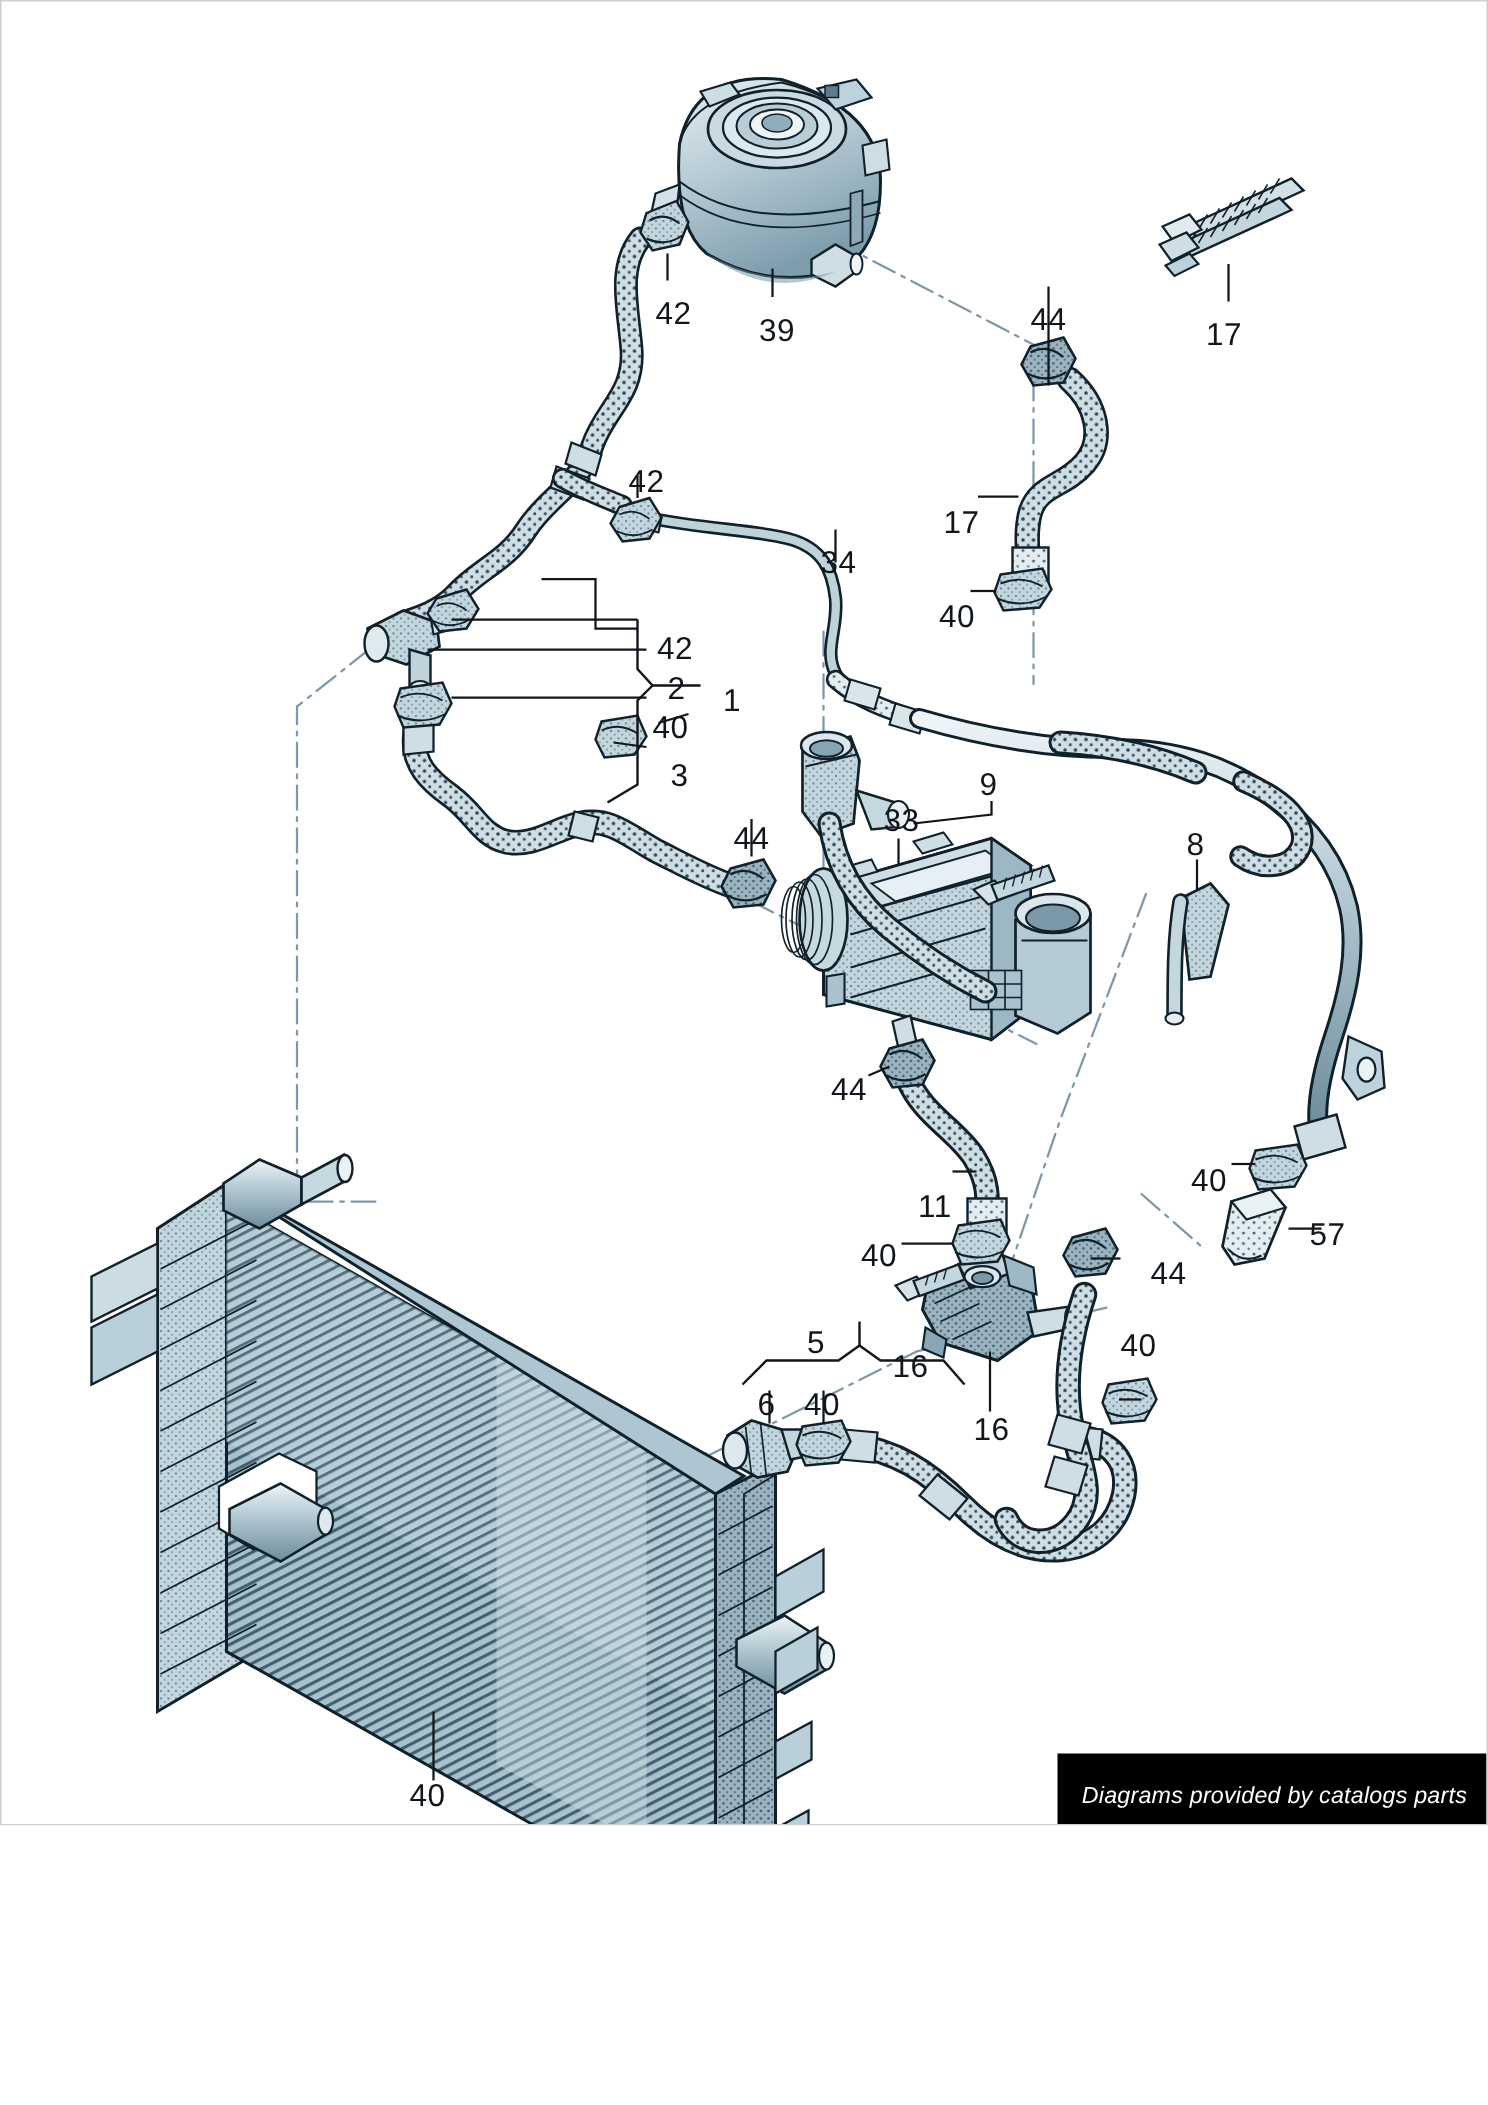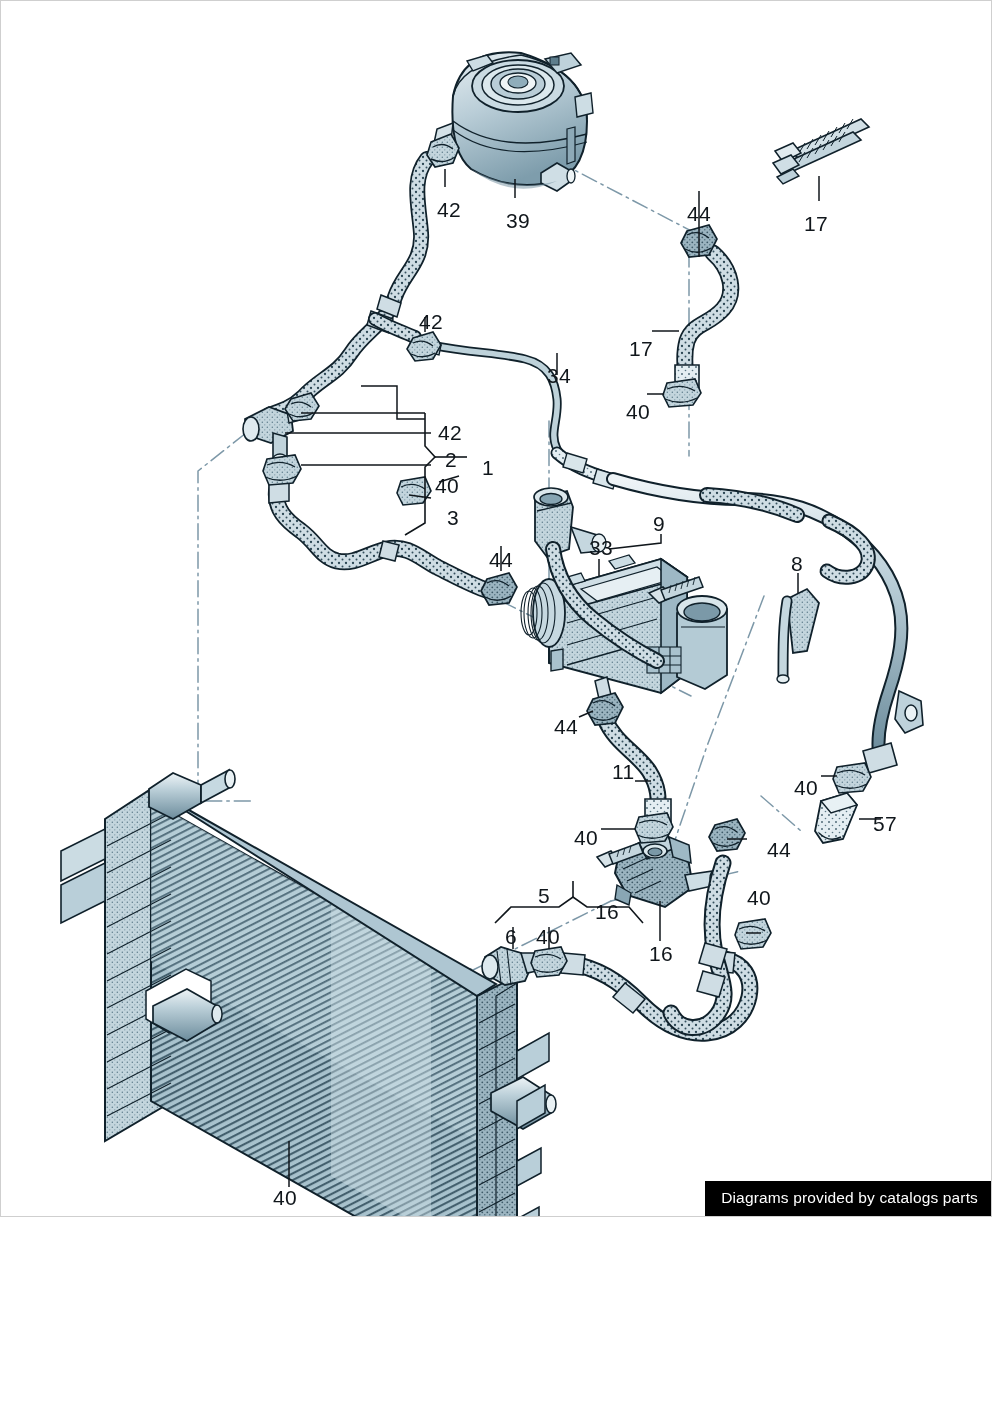--- a/index.html
+++ b/index.html
@@ -4,22 +4,22 @@
 <style>
   html,body{margin:0;padding:0;background:#fff;}
   body{font-family:"Liberation Sans",sans-serif;}
   #page{position:relative;width:992px;height:1217px;background:#ffffff;
         border:1px solid #cfcfcf;box-sizing:border-box;overflow:hidden;}
   #svgroot{position:absolute;left:0;top:0;width:992px;height:1403px;}
   .callout{position:absolute;font-family:"Liberation Sans",sans-serif;
            font-size:21px;color:#10161b;line-height:1;white-space:nowrap;
            letter-spacing:.3px;}
   .watermark{position:absolute;right:0;bottom:0;background:#000;
-             color:#fff;font-size:15.5px;padding:8px 13px 9px 16px;
-             font-family:"Liberation Sans",sans-serif;letter-spacing:.15px;}
+             color:#fff;font-size:15.5px;padding:20px 13px 9px 16px;
+             font-family:"Liberation Sans",sans-serif;letter-spacing:.15px;font-style:italic;}
 </style>
 </head>
 <body>
 
 <div id="page">
 
 <svg id="svgroot" viewBox="0 0 992 1403">
   <defs>
 
     <pattern id="rubber" width="7" height="7" patternUnits="userSpaceOnUse">
@@ -586,21 +586,21 @@
   <span class="callout" style="left:437px;top:421px">42</span>
   <span class="callout" style="left:444px;top:448px">2</span>
   <span class="callout" style="left:481px;top:456px">1</span>
   <span class="callout" style="left:434px;top:474px">40</span>
   <span class="callout" style="left:446px;top:506px">3</span>
   <span class="callout" style="left:488px;top:548px">44</span>
   <span class="callout" style="left:588px;top:536px">33</span>
   <span class="callout" style="left:652px;top:512px">9</span>
   <span class="callout" style="left:790px;top:552px">8</span>
   <span class="callout" style="left:553px;top:715px">44</span>
-  <span class="callout" style="left:611px;top:760px">11</span>
+  <span class="callout" style="left:611px;top:793px">11</span>
   <span class="callout" style="left:793px;top:776px">40</span>
   <span class="callout" style="left:872px;top:812px">57</span>
   <span class="callout" style="left:573px;top:826px">40</span>
   <span class="callout" style="left:766px;top:838px">44</span>
   <span class="callout" style="left:537px;top:884px">5</span>
   <span class="callout" style="left:594px;top:900px">16</span>
   <span class="callout" style="left:746px;top:886px">40</span>
   <span class="callout" style="left:504px;top:925px">6</span>
   <span class="callout" style="left:535px;top:925px">40</span>
   <span class="callout" style="left:648px;top:942px">16</span>

